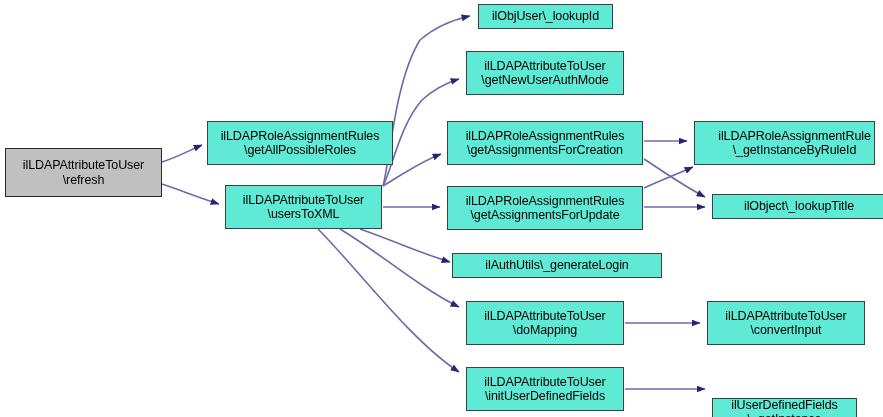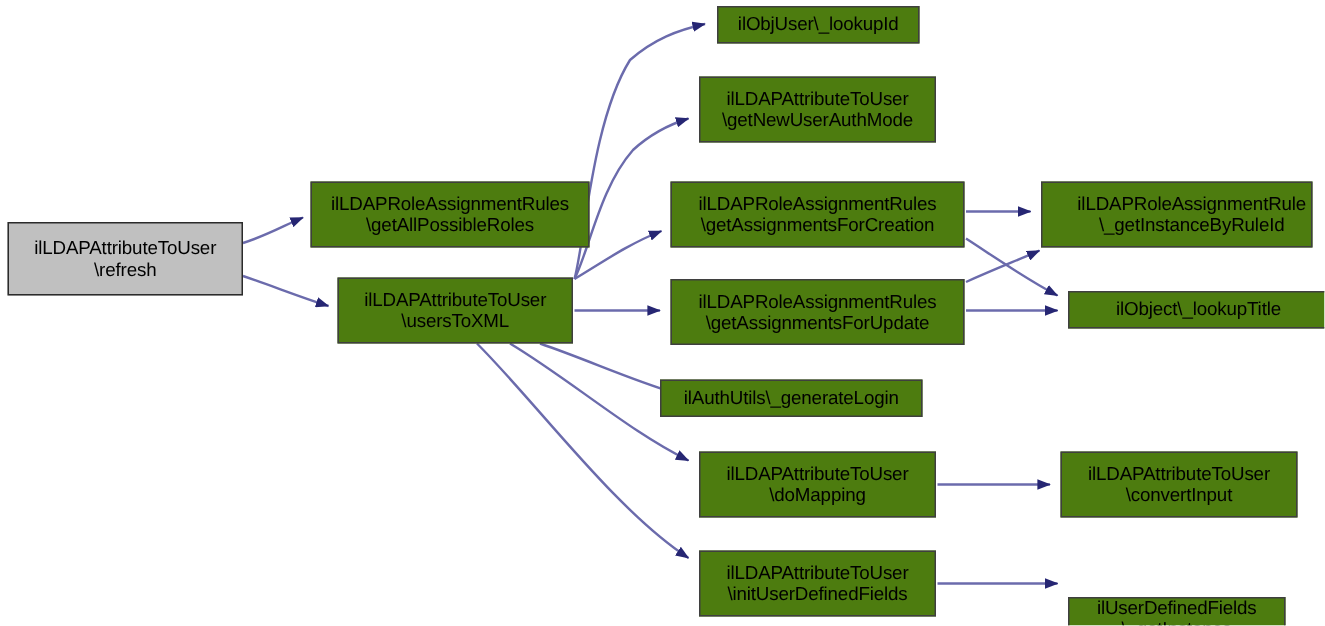--- a/index.html
+++ b/index.html
@@ -21,21 +21,21 @@
     left: 0;
     top: 0;
     width: 883px;
     height: 417px;
     pointer-events: none;
   }
   .node {
     position: absolute;
     box-sizing: border-box;
     border: 1px solid #3f3f3f;
-    background: #4d7c0f;
+    background: #5eead4;
     display: flex;
     align-items: center;
     justify-content: center;
     text-align: center;
     font-size: 12.5px;
     line-height: 14.5px;
     color: #000000;
     letter-spacing: -0.1px;
     white-space: pre-line;
     z-index: 2;
@@ -106,21 +106,21 @@
   <div class="node" style="left:447px;top:121px;width:196px;height:44px;">
     <span class="label">ilLDAPRoleAssignmentRules
 \getAssignmentsForCreation</span>
   </div>
 
   <div class="node" style="left:447px;top:186px;width:196px;height:44px;">
     <span class="label">ilLDAPRoleAssignmentRules
 \getAssignmentsForUpdate</span>
   </div>
 
-  <div class="node" style="left:440px;top:253px;width:175px;height:25px;">
+  <div class="node" style="left:452px;top:253px;width:210px;height:25px;">
     <span class="label">ilAuthUtils\_generateLogin</span>
   </div>
 
   <div class="node" style="left:466px;top:301px;width:158px;height:44px;">
     <span class="label">ilLDAPAttributeToUser
 \doMapping</span>
   </div>
 
   <div class="node" style="left:466px;top:367px;width:158px;height:44px;">
     <span class="label">ilLDAPAttributeToUser

